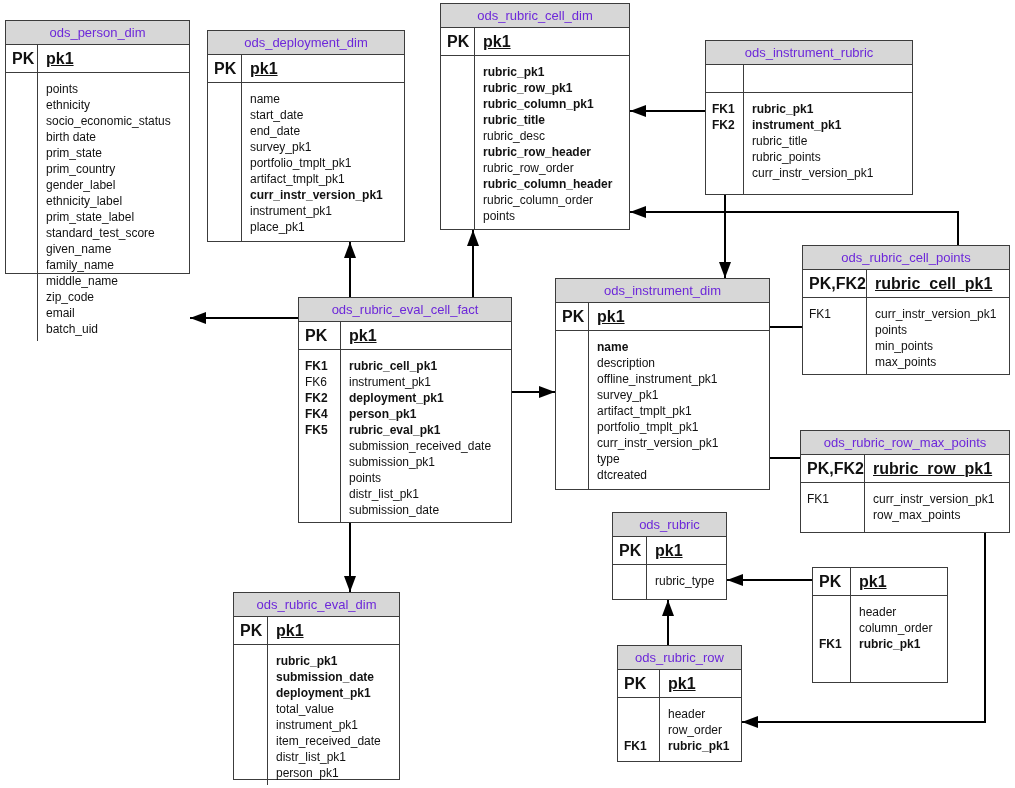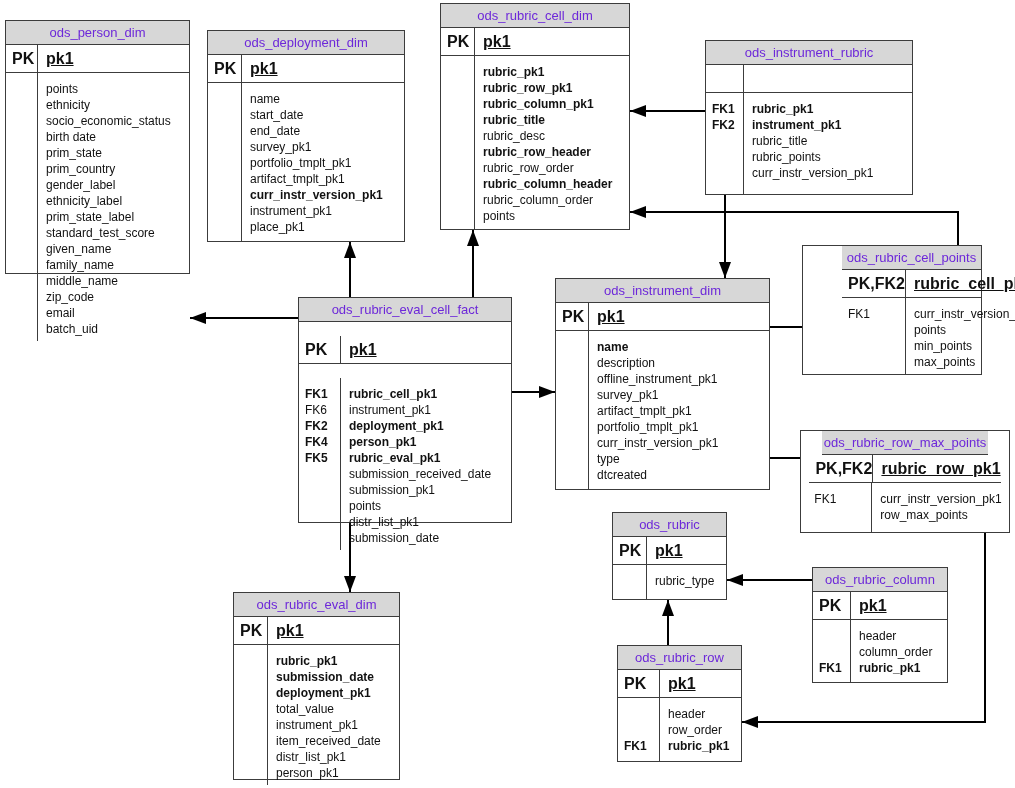--- a/index.html
+++ b/index.html
@@ -221,21 +221,21 @@
         </div>
         <div class="fcol">
           <div class="ln b">rubric_pk1</div>
           <div class="ln b">instrument_pk1</div>
           <div class="ln">rubric_title</div>
           <div class="ln">rubric_points</div>
           <div class="ln">curr_instr_version_pk1</div>
         </div>
       </div>
     </div>
-    <div class="table" style="left: 802px; top: 245px; width: 180px; height: 130px; padding-left: 39px;">
+    <div class="table" style="left: 802px; top: 245px; width: 208px; height: 130px;">
       <div class="t-header">ods_rubric_cell_points</div>
       <div class="sec sec-pk">
         <div class="kcol" style="width: 64px;">
           <div class="ln pk-key">PK,FK2</div>
         </div>
         <div class="fcol">
           <div class="ln pk-field">rubric_cell_pk1</div>
         </div>
       </div>
       <div class="sec sec-body">
@@ -281,21 +281,21 @@
           <div class="ln">offline_instrument_pk1</div>
           <div class="ln">survey_pk1</div>
           <div class="ln">artifact_tmplt_pk1</div>
           <div class="ln">portfolio_tmplt_pk1</div>
           <div class="ln">curr_instr_version_pk1</div>
           <div class="ln">type</div>
           <div class="ln">dtcreated</div>
         </div>
       </div>
     </div>
-    <div class="table" style="left: 298px; top: 297px; width: 214px; height: 226px; gap: 14px;">
+    <div class="table" style="left: 298px; top: 297px; width: 214px; height: 226px;">
       <div class="t-header">ods_rubric_eval_cell_fact</div>
       <div class="sec sec-pk">
         <div class="kcol" style="width: 42px;">
           <div class="ln pk-key">PK</div>
         </div>
         <div class="fcol">
           <div class="ln pk-field">pk1</div>
         </div>
       </div>
       <div class="sec sec-body">
@@ -318,21 +318,21 @@
           <div class="ln b">person_pk1</div>
           <div class="ln b">rubric_eval_pk1</div>
           <div class="ln">submission_received_date</div>
           <div class="ln">submission_pk1</div>
           <div class="ln">points</div>
           <div class="ln">distr_list_pk1</div>
           <div class="ln">submission_date</div>
         </div>
       </div>
     </div>
-    <div class="table" style="left: 800px; top: 430px; width: 210px; height: 103px; align-items: center;">
+    <div class="table" style="left: 800px; top: 430px; width: 210px; height: 103px;">
       <div class="t-header">ods_rubric_row_max_points</div>
       <div class="sec sec-pk">
         <div class="kcol" style="width: 64px;">
           <div class="ln pk-key">PK,FK2</div>
         </div>
         <div class="fcol">
           <div class="ln pk-field">rubric_row_pk1</div>
         </div>
       </div>
       <div class="sec sec-body">
@@ -359,21 +359,20 @@
       <div class="sec sec-body">
         <div class="kcol" style="width: 34px;">
           <div class="ln">&nbsp;</div>
         </div>
         <div class="fcol">
           <div class="ln">rubric_type</div>
         </div>
       </div>
     </div>
     <div class="table" style="left: 812px; top: 567px; width: 136px; height: 116px;">
-      <div class="t-header">ods_rubric_column</div>
       <div class="sec sec-pk">
         <div class="kcol" style="width: 38px;">
           <div class="ln pk-key">PK</div>
         </div>
         <div class="fcol">
           <div class="ln pk-field">pk1</div>
         </div>
       </div>
       <div class="sec sec-body">
         <div class="kcol" style="width: 38px;">

